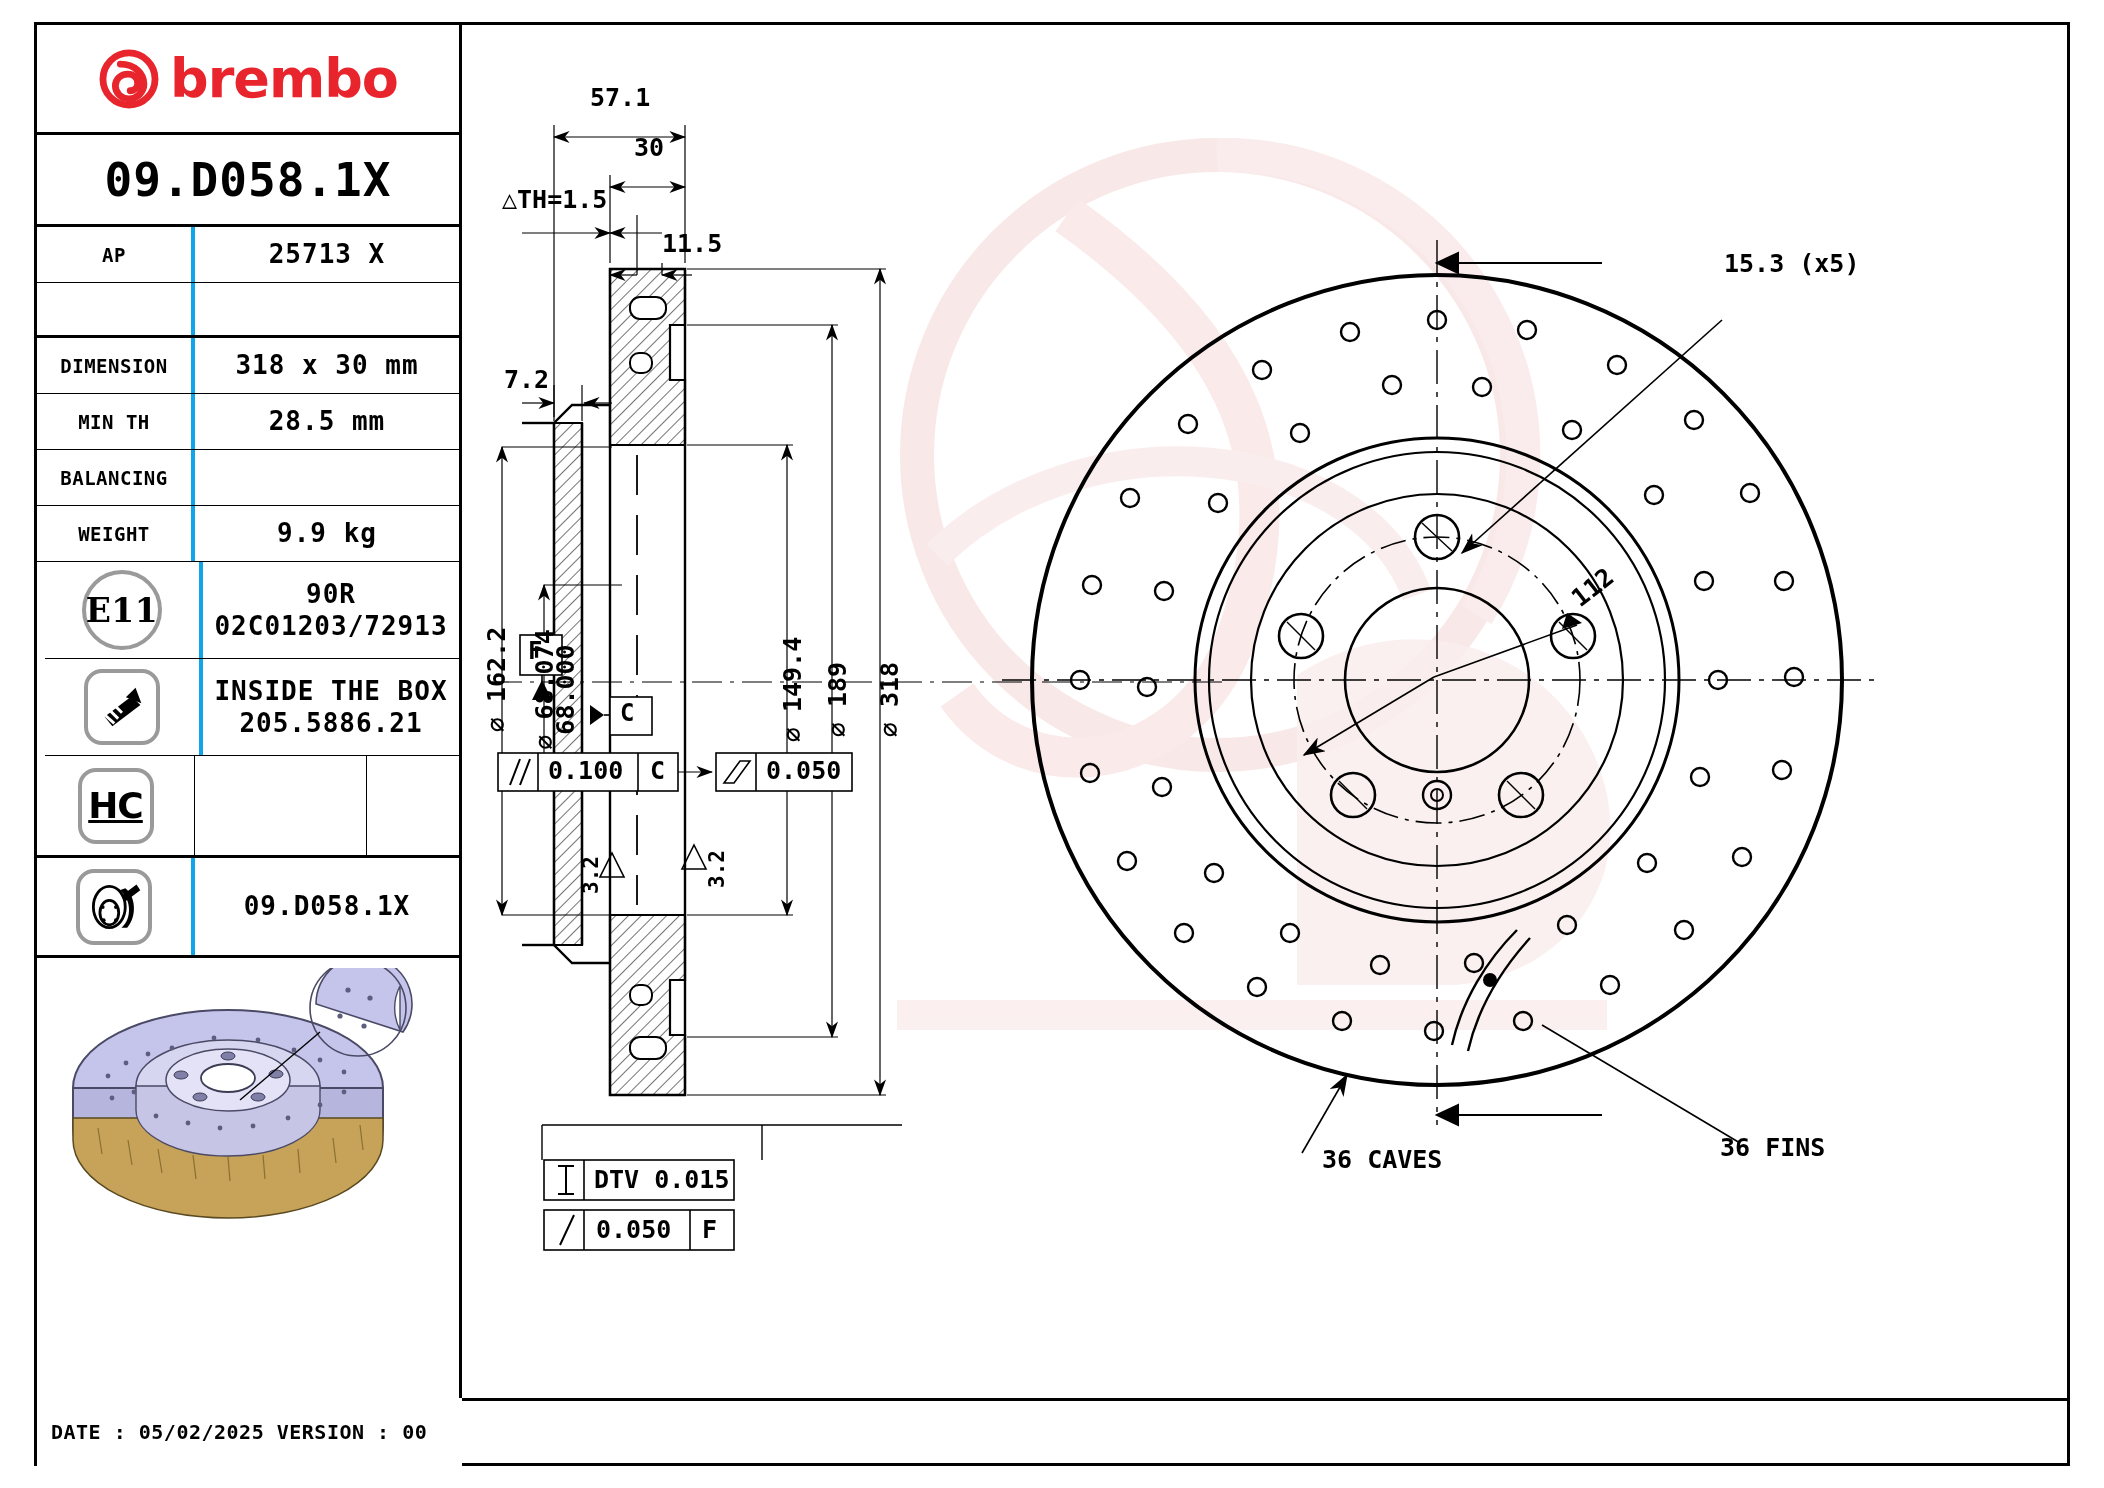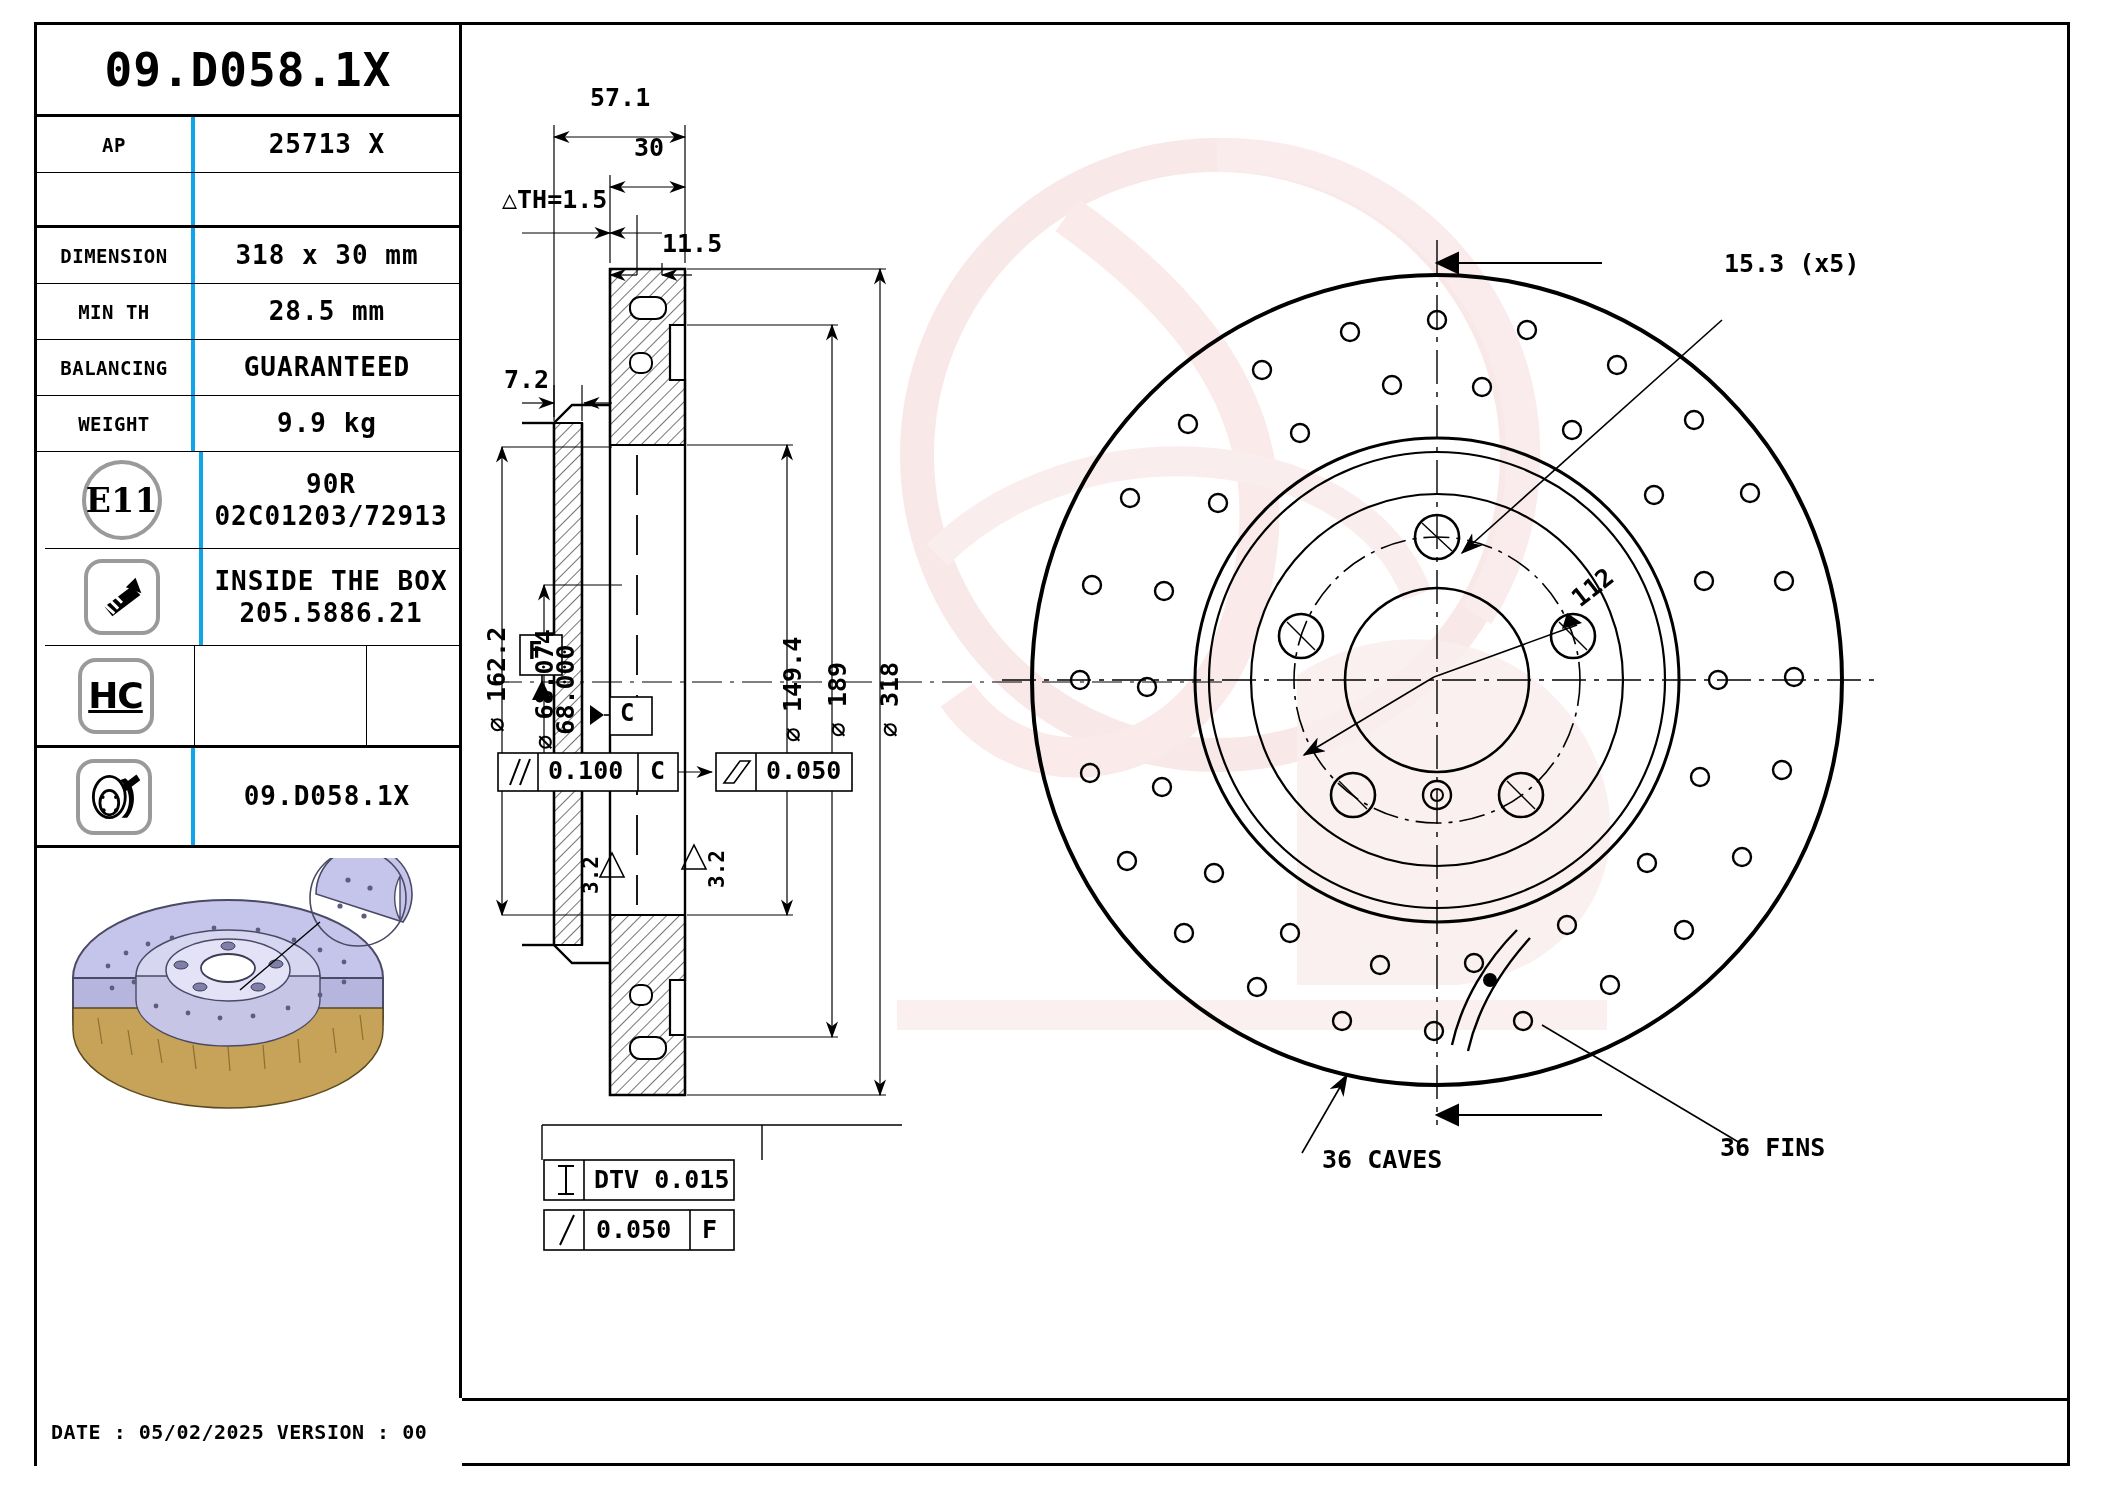--- a/index.html
+++ b/index.html
@@ -146,20 +146,27 @@
       <path d="M300 980 L 1010 980" stroke="#f5dada" stroke-width="30"></path>
       <path d="M340 520 C 480 380, 760 400, 820 560" stroke="#f4d5d5" stroke-width="30"></path>
     </g>
     <g fill="#f7dede" opacity="0.9">
       <path d="M700 640 C 820 560 980 620 1010 760 C 1030 860 960 940 860 950 L 700 950 Z"></path>
     </g>
   </svg>
 
   <div class="info-table">
 
+    <div class="logo-cell">
+      <svg class="logo-mark" viewBox="0 0 100 100">
+        <circle cx="50" cy="50" r="42" fill="none" stroke="#e8252c" stroke-width="11"></circle>
+        <path d="M36 26 C 60 26 74 42 74 58 C 74 72 62 82 50 82 C 38 82 28 73 28 61 C 28 50 37 42 48 42 C 57 42 64 48 64 57 C 64 64 59 69 52 69" fill="none" stroke="#e8252c" stroke-width="11" stroke-linecap="round"></path>
+      </svg>
+      <span class="logo-word">brembo</span>
+    </div>
 
     <div class="code-cell">
       <span>09.D058.1X</span>
     </div>
 
     <div class="row">
       <div class="k">AP</div>
       <div class="v">25713 X</div>
     </div>
     <div class="row thick blank">
@@ -169,21 +176,20 @@
     <div class="row">
       <div class="k">DIMENSION</div>
       <div class="v">318 x 30 mm</div>
     </div>
     <div class="row">
       <div class="k">MIN TH</div>
       <div class="v">28.5 mm</div>
     </div>
     <div class="row">
       <div class="k">BALANCING</div>
-      <div class="v">GUARANTEED</div>
     </div>
     <div class="row">
       <div class="k">WEIGHT</div>
       <div class="v">9.9 kg</div>
     </div>
 
     <div class="row tall">
       <div class="k icon">
         <div class="e11">E11</div>
       </div>

